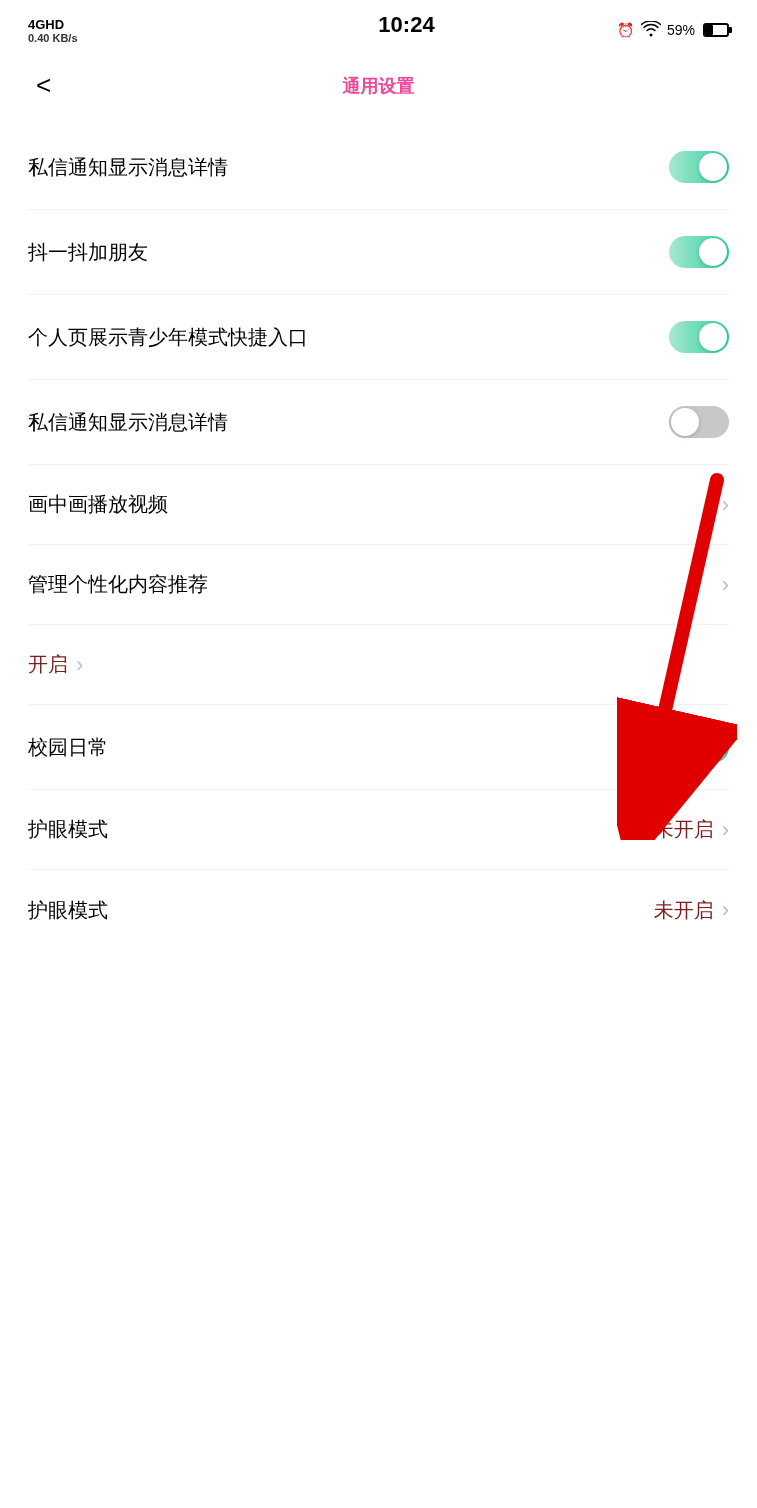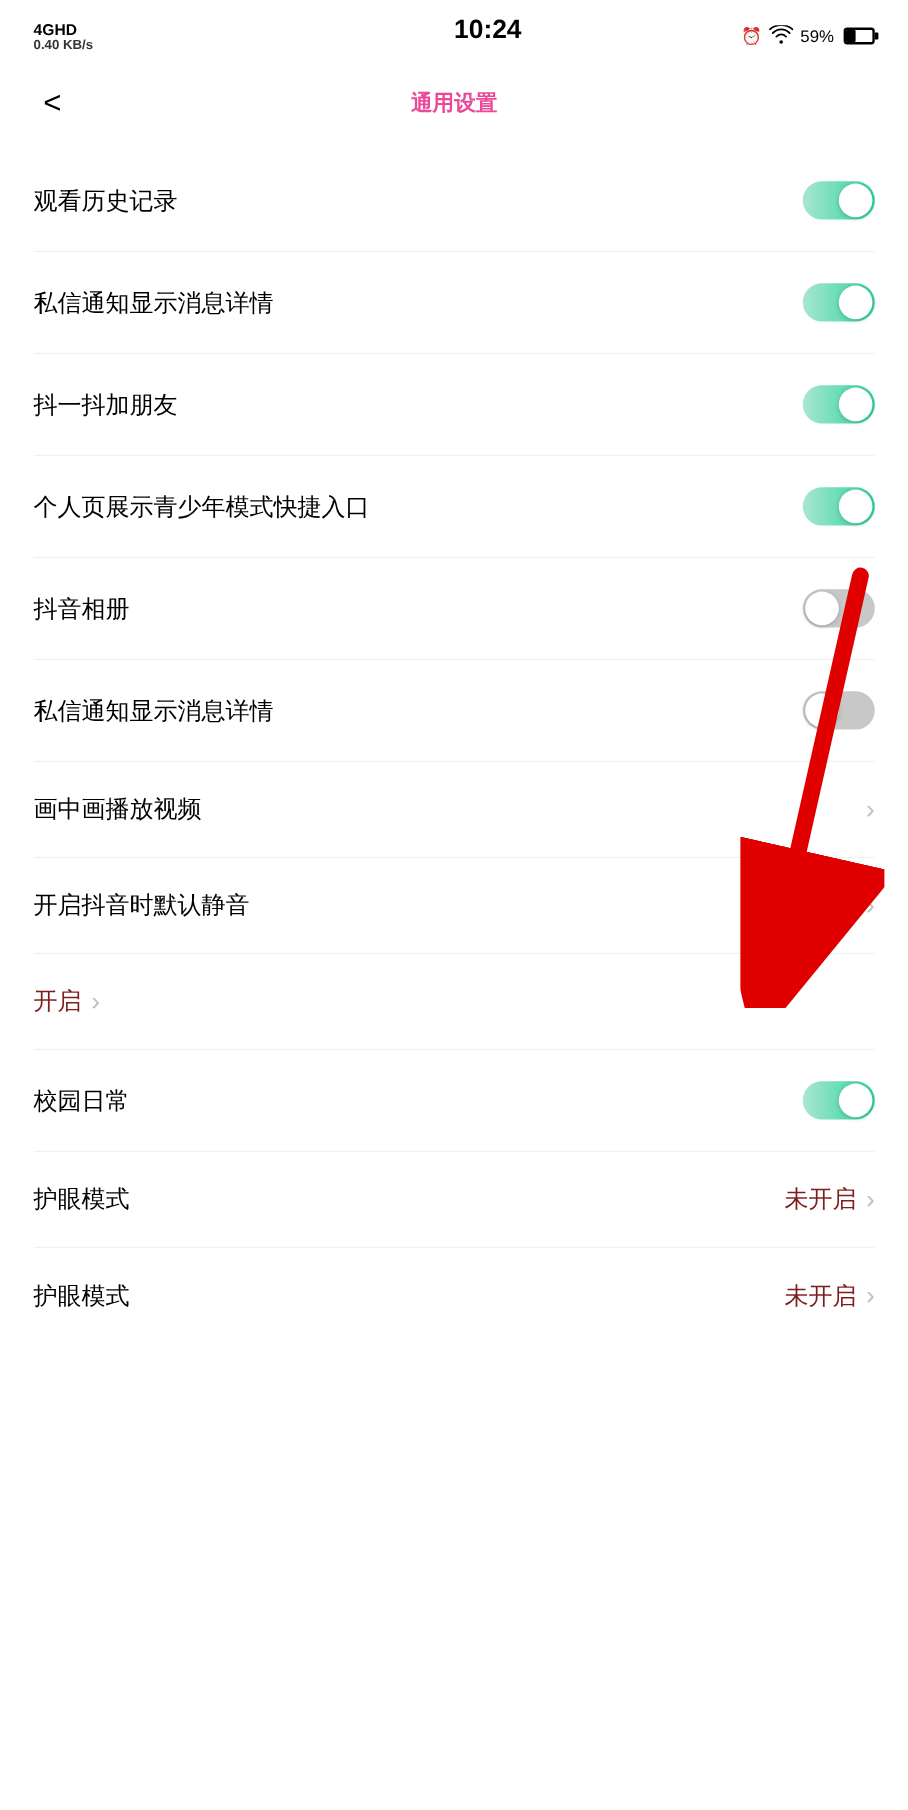--- a/index.html
+++ b/index.html
@@ -227,83 +227,67 @@
   </div>
 </div>
 
 <div class="header">
   <span class="back-btn">&lt;</span>
   <span class="header-title">通用设置</span>
 </div>
 
 <div class="settings-list">
 
-  <div class="settings-item">
-    <span class="item-label">观看历史记录</span>
+
+  <div class="settings-item">
+    <span class="item-label">私信通知显示消息详情</span>
     <div class="item-right">
       <div class="toggle on">
         <div class="toggle-knob"></div>
       </div>
     </div>
   </div>
 
   <div class="settings-item">
+    <span class="item-label">抖一抖加朋友</span>
+    <div class="item-right">
+      <div class="toggle on">
+        <div class="toggle-knob"></div>
+      </div>
+    </div>
+  </div>
+
+  <div class="settings-item">
+    <span class="item-label">个人页展示青少年模式快捷入口</span>
+    <div class="item-right">
+      <div class="toggle on">
+        <div class="toggle-knob"></div>
+      </div>
+    </div>
+  </div>
+
+
+  <div class="settings-item">
     <span class="item-label">私信通知显示消息详情</span>
     <div class="item-right">
-      <div class="toggle on">
-        <div class="toggle-knob"></div>
-      </div>
-    </div>
-  </div>
-
-  <div class="settings-item">
-    <span class="item-label">抖一抖加朋友</span>
-    <div class="item-right">
-      <div class="toggle on">
-        <div class="toggle-knob"></div>
-      </div>
-    </div>
-  </div>
-
-  <div class="settings-item">
-    <span class="item-label">个人页展示青少年模式快捷入口</span>
-    <div class="item-right">
-      <div class="toggle on">
-        <div class="toggle-knob"></div>
-      </div>
-    </div>
-  </div>
-
-  <div class="settings-item">
-    <span class="item-label">抖音相册</span>
-    <div class="item-right">
       <div class="toggle off">
         <div class="toggle-knob"></div>
       </div>
     </div>
   </div>
 
   <div class="settings-item">
-    <span class="item-label">私信通知显示消息详情</span>
-    <div class="item-right">
-      <div class="toggle off">
-        <div class="toggle-knob"></div>
-      </div>
-    </div>
-  </div>
-
-  <div class="settings-item">
     <span class="item-label">画中画播放视频</span>
     <div class="item-right">
       <span class="chevron">›</span>
     </div>
   </div>
 
   <div class="settings-item">
-    <span class="item-label">开启抖音时默认静音</span>
+    <span class="item-label">管理个性化内容推荐</span>
     <div class="item-right">
       <span class="chevron">›</span>
     </div>
   </div>
 
   <div class="settings-item">
     <div class="item-right">
       <span class="item-value">开启</span>
       <span class="chevron">›</span>
     </div>

